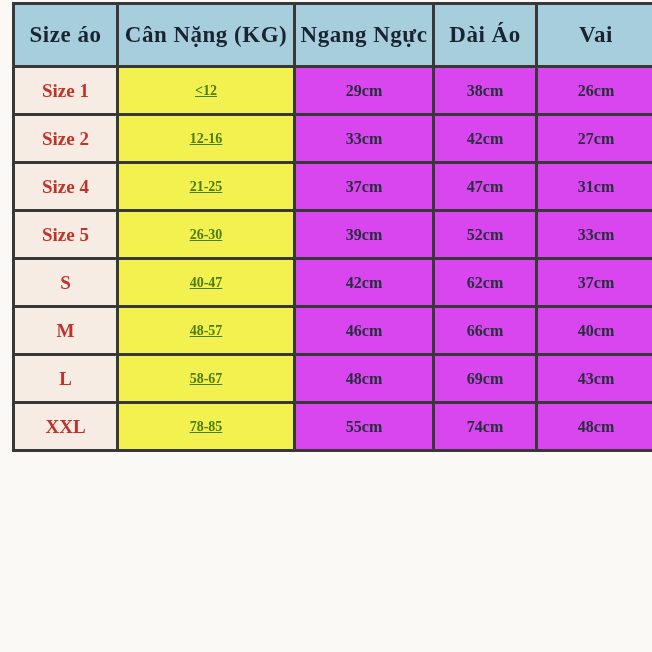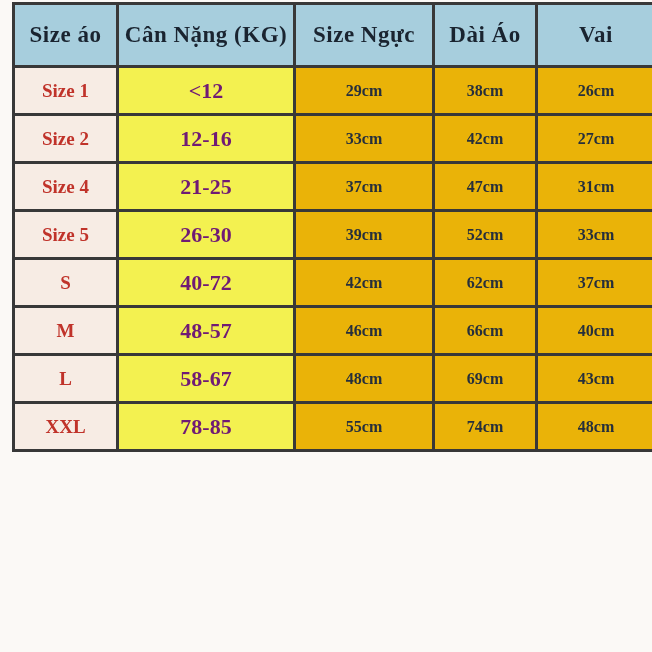--- a/index.html
+++ b/index.html
@@ -44,26 +44,27 @@
   }
   td { height: 45px; }
   td.size-cell {
     background: #f7ece4;
     color: #c0332a;
     font-size: 19px;
     font-weight: bold;
   }
   td.weight-cell {
     background: #f3f150;
-    color: #701a75;
-    font-size: 22px;
+    color: #4d7c0f;
+    font-size: 14px;
     font-weight: bold;
+    text-decoration: underline;
   }
   td.measure-cell {
-    background: #eab308;
+    background: #d946ef;
     color: #262f3c;
     font-size: 16px;
     font-weight: bold;
   }
 </style>
 </head>
 <body>
 
 <div class="canvas">
   <table class="size-chart">
@@ -71,21 +72,21 @@
         <col style="width: 104px;">
         <col style="width: 177px;">
         <col style="width: 139px;">
         <col style="width: 103px;">
         <col style="width: 119px;">
       </colgroup>
     <thead>
       <tr id="header-row">
           <th class="hdr">Size áo</th>
           <th class="hdr">Cân Nặng (KG)</th>
-          <th class="hdr">Size Ngực</th>
+          <th class="hdr">Ngang Ngực</th>
           <th class="hdr">Dài Áo</th>
           <th class="hdr">Vai</th>
         </tr>
     </thead>
     <tbody id="table-body">
         <tr>
           <td class="size-cell">Size 1</td>
           <td class="weight-cell">&lt;12</td>
           <td class="measure-cell">29cm</td>
           <td class="measure-cell">38cm</td>
@@ -107,21 +108,21 @@
         </tr>
         <tr>
           <td class="size-cell">Size 5</td>
           <td class="weight-cell">26-30</td>
           <td class="measure-cell">39cm</td>
           <td class="measure-cell">52cm</td>
           <td class="measure-cell">33cm</td>
         </tr>
         <tr>
           <td class="size-cell">S</td>
-          <td class="weight-cell">40-72</td>
+          <td class="weight-cell">40-47</td>
           <td class="measure-cell">42cm</td>
           <td class="measure-cell">62cm</td>
           <td class="measure-cell">37cm</td>
         </tr>
         <tr>
           <td class="size-cell">M</td>
           <td class="weight-cell">48-57</td>
           <td class="measure-cell">46cm</td>
           <td class="measure-cell">66cm</td>
           <td class="measure-cell">40cm</td>

